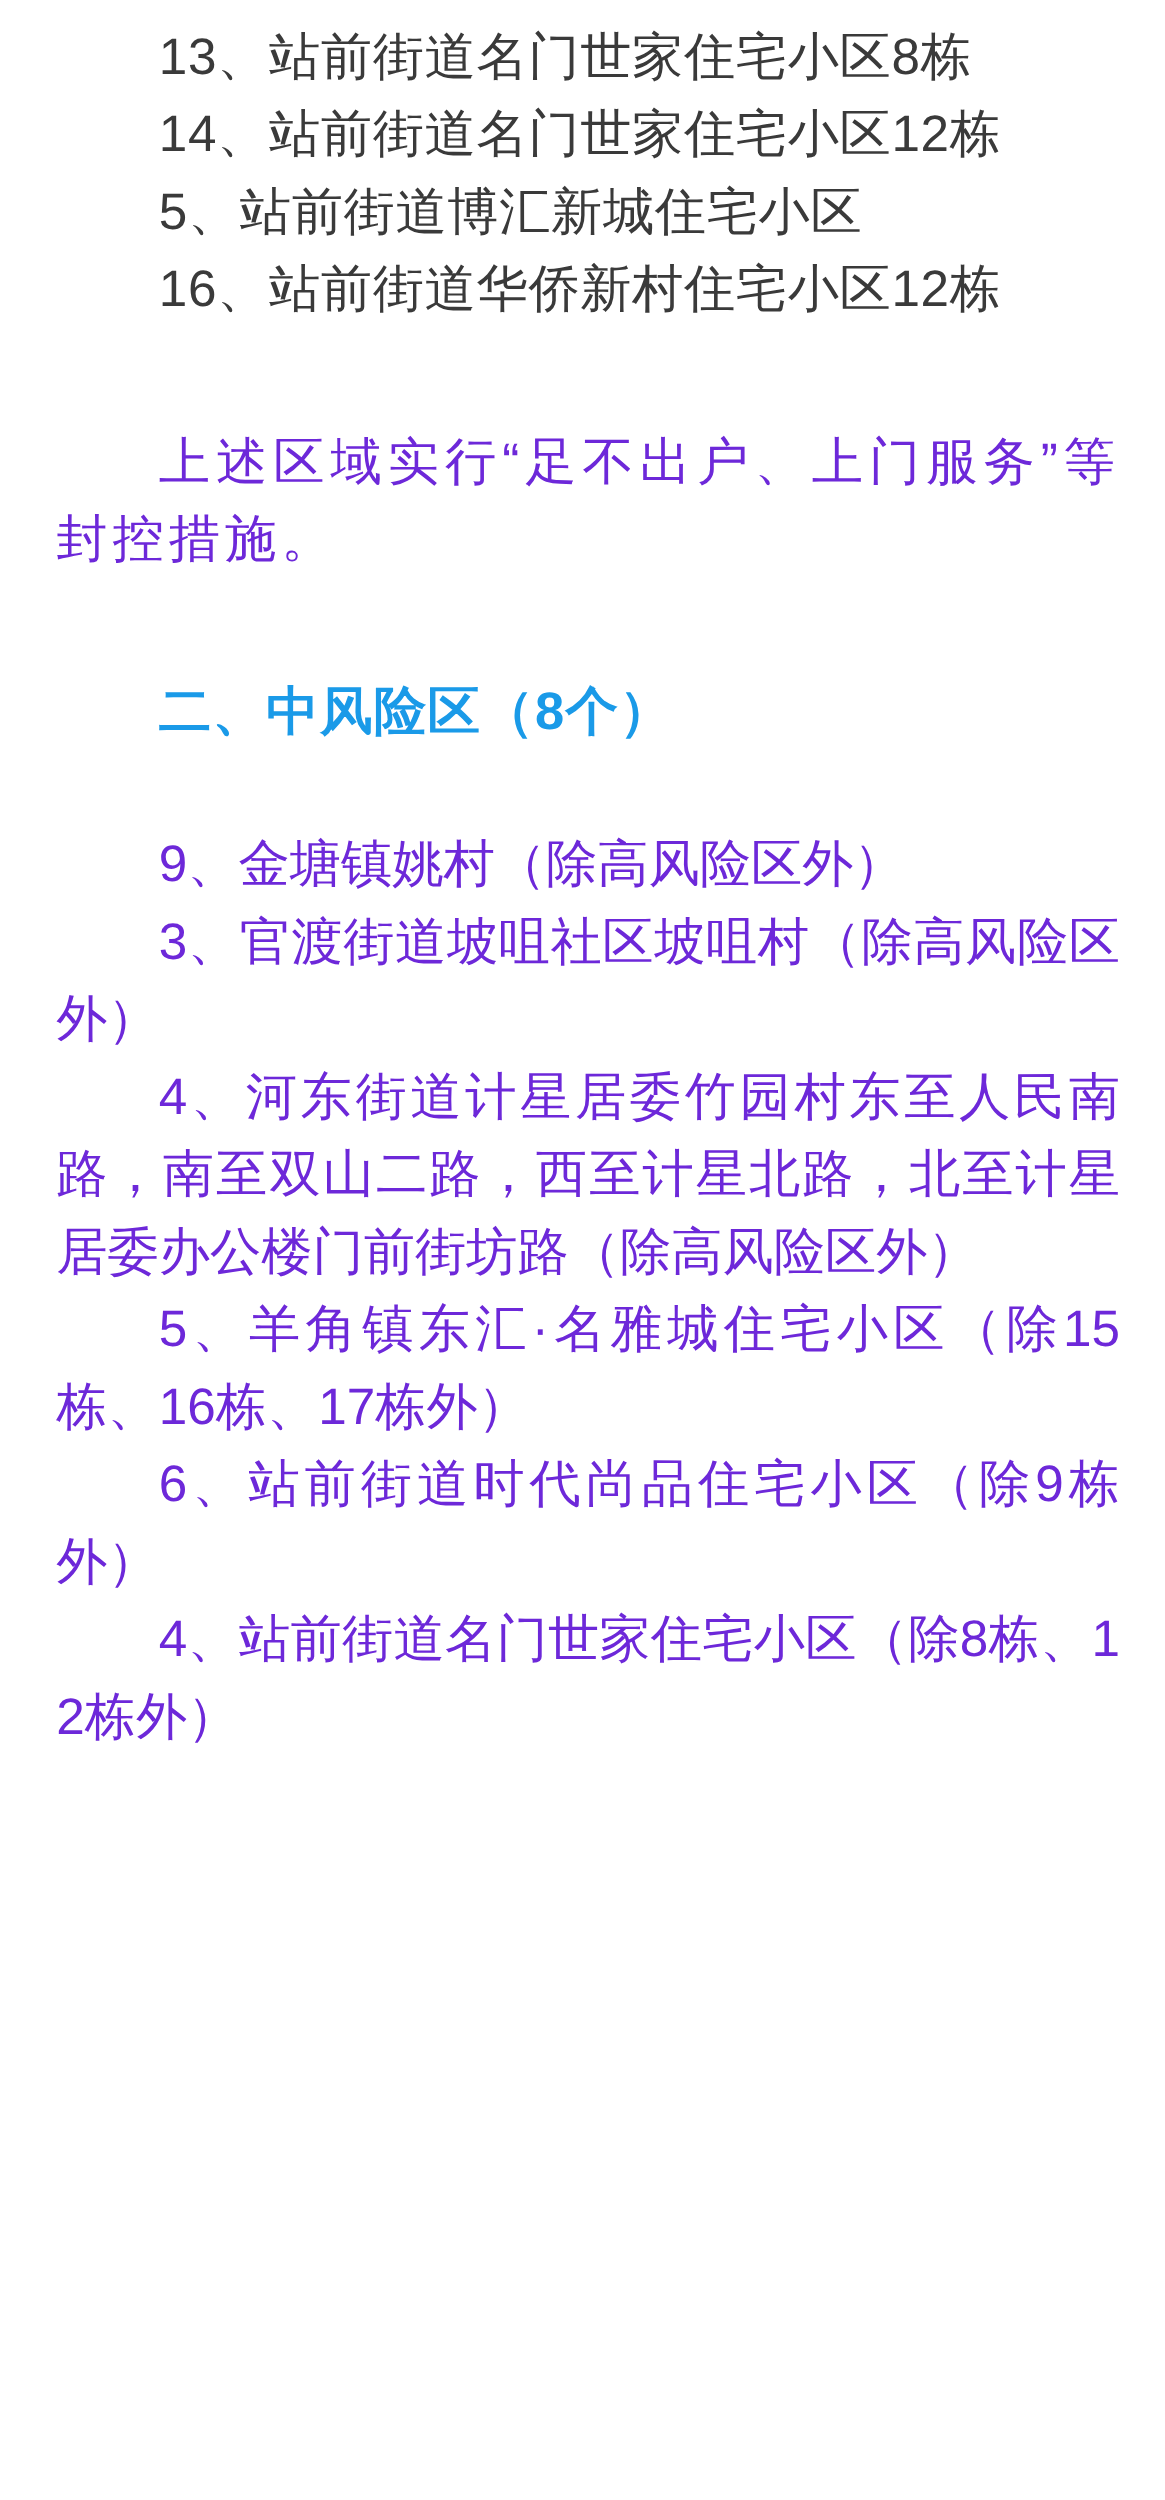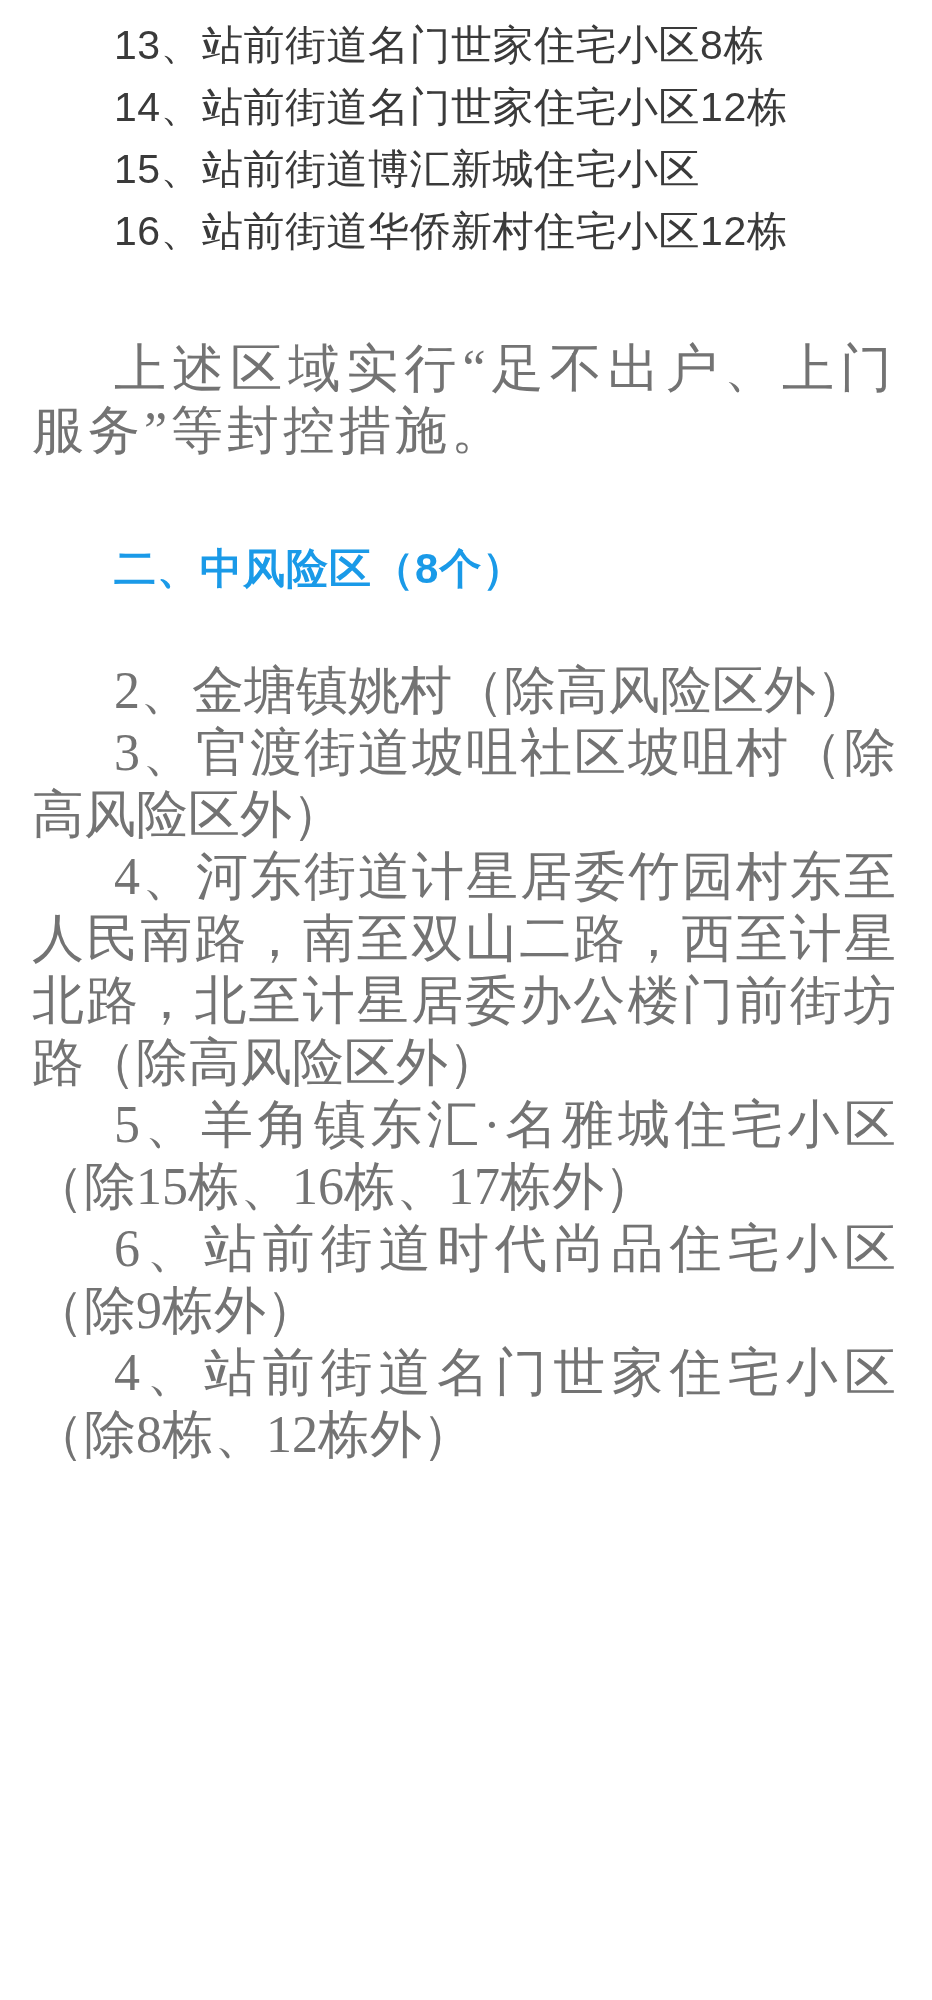--- a/index.html
+++ b/index.html
@@ -10,21 +10,21 @@
   body {
     width: 932px;
     min-height: 2000px;
     font-family: "Liberation Sans", "DejaVu Sans", sans-serif;
     color: #3c3c3c;
   }
   .page {
     width: 932px;
     min-height: 2000px;
     box-sizing: border-box;
-    padding: 14px 36px 0 32px;
+    padding: 14px 36px 0 45px;
     background: #ffffff;
   }
   .line {
     font-size: 41px;
     line-height: 62px;
     letter-spacing: 0.5px;
     color: #3a3a3a;
     white-space: pre-wrap;
     word-break: break-all;
   }
@@ -35,57 +35,56 @@
   .spacer-lg { height: 76px; }
   .heading {
     font-size: 42px;
     line-height: 62px;
     font-weight: bold;
     color: #1a9ae8;
     text-indent: 82px;
     letter-spacing: 1px;
   }
   .block-para {
-    font-size: 52px;
+    font-size: 41px;
     line-height: 62px;
-    color: #737373;
+    color: #6d28d9;
     text-align: justify;
     text-justify: inter-ideograph;
     text-indent: 82px;
     word-break: break-all;
-    font-family: Liberation Serif, serif;
   }
   .block-para.spaced {
     letter-spacing: 4px;
   }
 </style>
 </head>
 <body>
 
 <div class="page">
 
   <div>
     <div class="line indent">13、站前街道名门世家住宅小区8栋</div>
     <div class="line indent">14、站前街道名门世家住宅小区12栋</div>
-    <div class="line indent">15、站前街道博汇新城住宅小区</div>
+    <div class="line indent">5、站前街道博汇新城住宅小区</div>
     <div class="line indent">16、站前街道华侨新村住宅小区12栋</div>
   </div>
 
   <div class="spacer-lg"></div>
 
   <div class="block-para spaced">上述区域实行“足不出户、上门服务”等封控措施。</div>
 
   <div class="spacer-lg"></div>
 
   <div class="heading">二、中风险区（8个）</div>
 
   <div class="spacer-md"></div>
 
   <div>
-    <div class="block-para">2、金塘镇姚村（除高风险区外）</div>
+    <div class="block-para">9、金塘镇姚村（除高风险区外）</div>
     <div class="block-para">3、官渡街道坡咀社区坡咀村（除高风险区外）</div>
     <div class="block-para">4、河东街道计星居委竹园村东至人民南路，南至双山二路，西至计星北路，北至计星居委办公楼门前街坊路（除高风险区外）</div>
     <div class="block-para">5、羊角镇东汇·名雅城住宅小区（除15栋、16栋、17栋外）</div>
     <div class="block-para">6、站前街道时代尚品住宅小区（除9栋外）</div>
     <div class="block-para">4、站前街道名门世家住宅小区（除8栋、12栋外）</div>
   </div>
 
   <div class="spacer-lg"></div>
 
 

